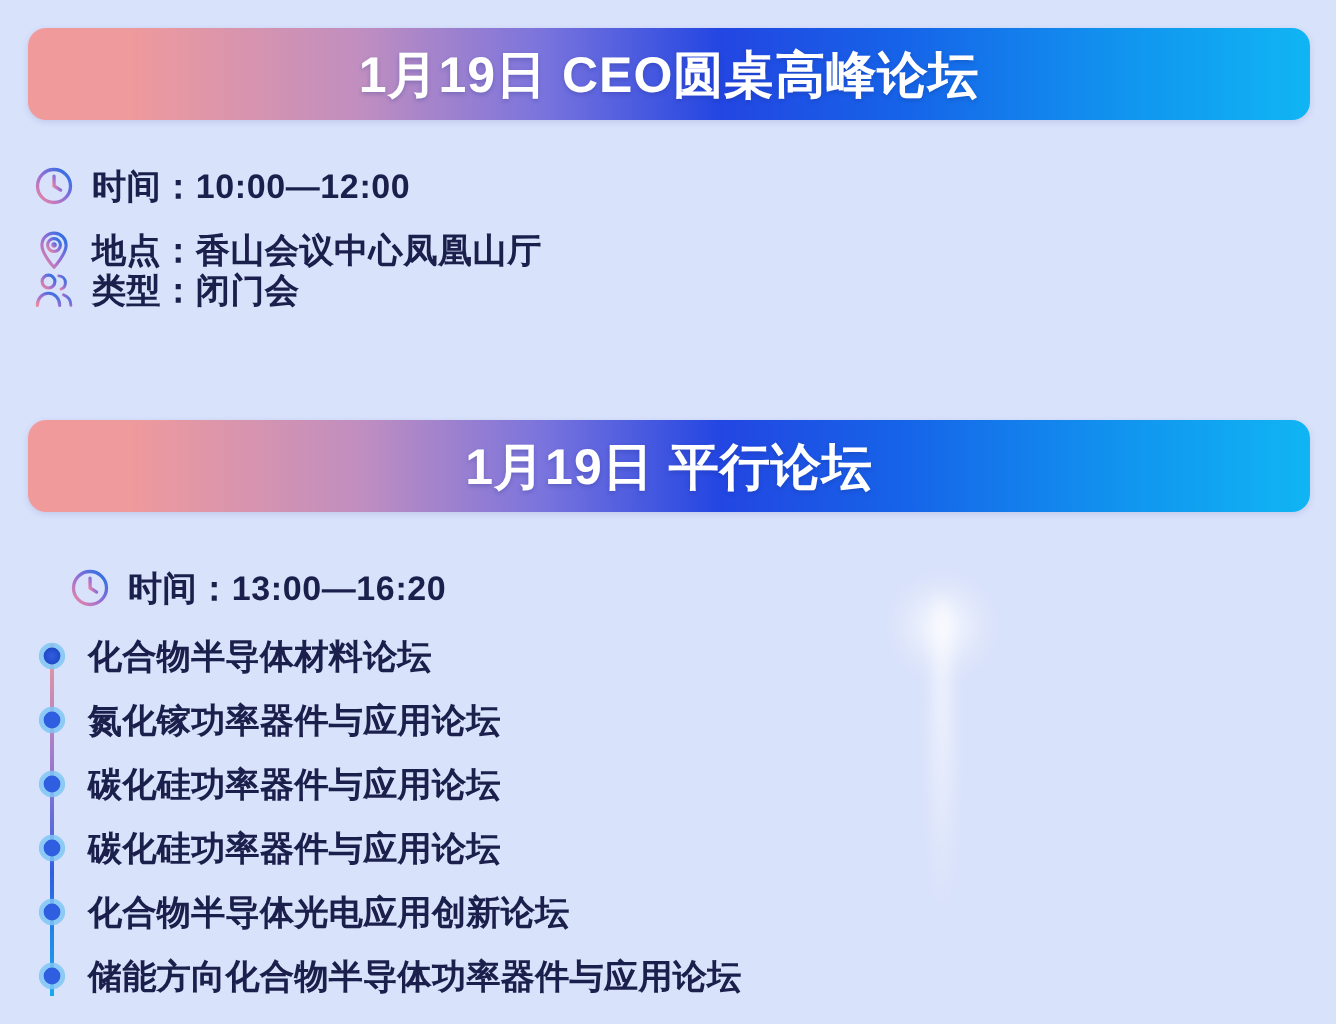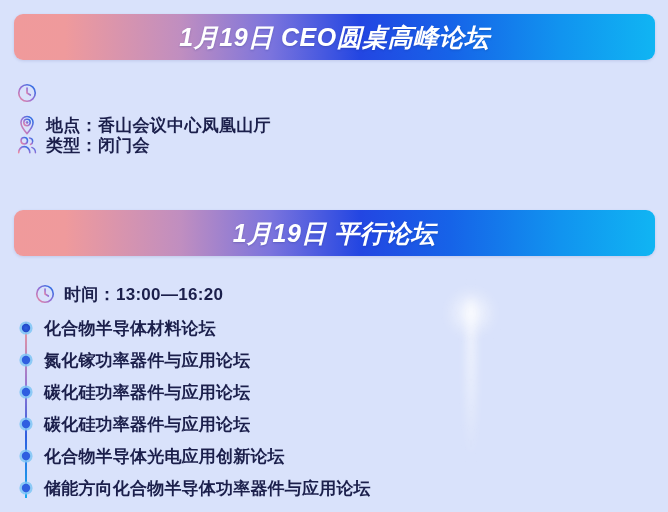--- a/index.html
+++ b/index.html
@@ -72,21 +72,20 @@
     align-items: center;
     justify-content: center;
   }
   .banner-title {
     color: #ffffff;
     font-size: 25px;
     font-weight: bold;
     letter-spacing: 0.5px;
     text-shadow: 0 1px 2px rgba(20,40,120,0.25);
     white-space: nowrap;
-    font-style: italic;
   }
 
   
   .info-row {
     position: absolute;
     display: flex;
     align-items: center;
     height: 26px;
   }
   .info-icon {
@@ -160,20 +159,21 @@
       <defs>
         <linearGradient id="gIcon1" x1="0" y1="1" x2="1" y2="0">
           <stop offset="0%" stop-color="#f08a9e"></stop>
           <stop offset="45%" stop-color="#9a6fd4"></stop>
           <stop offset="100%" stop-color="#1a6fe8"></stop>
         </linearGradient>
       </defs>
       <circle cx="12" cy="12" r="9" fill="none" stroke="url(#gIcon1)" stroke-width="1.8"></circle>
       <path d="M12 6.6 L12 12 L15.6 14.2" fill="none" stroke="url(#gIcon1)" stroke-width="1.8" stroke-linecap="round" stroke-linejoin="round"></path>
     </svg>
+    <span class="info-text">时间：10:00—12:00</span>
   </div>
 
   <div class="info-row" style="left:16px; top:112px;">
     <svg class="info-icon" viewBox="0 0 24 24">
       <defs>
         <linearGradient id="gIcon2" x1="0" y1="1" x2="1" y2="0">
           <stop offset="0%" stop-color="#f08a9e"></stop>
           <stop offset="45%" stop-color="#9a6fd4"></stop>
           <stop offset="100%" stop-color="#1a6fe8"></stop>
         </linearGradient>

